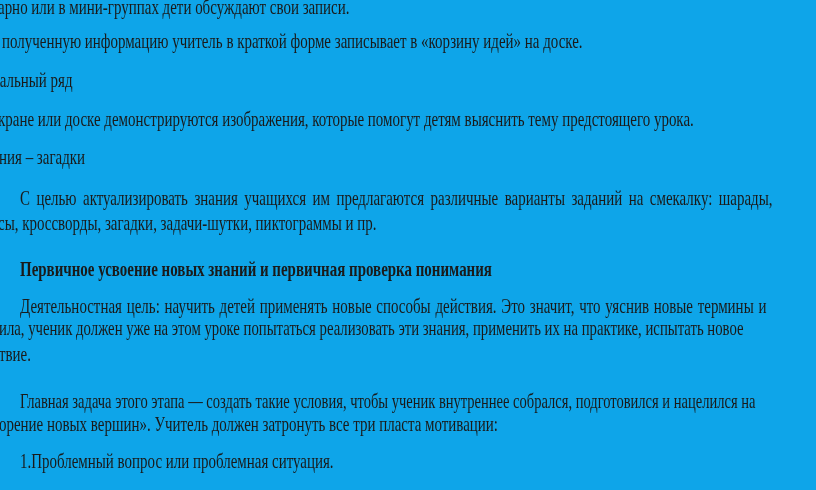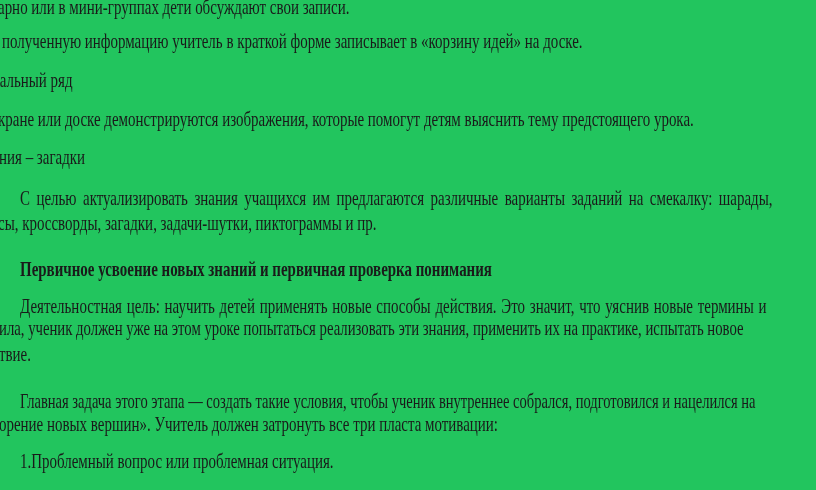--- a/index.html
+++ b/index.html
@@ -11,21 +11,21 @@
     width: 816px;
     height: 490px;
     overflow: hidden;
     position: relative;
   }
   .page {
     position: absolute;
     left: 0; top: 0;
     width: 816px;
     height: 490px;
-    background: #22c55e;
+    background: #0ea5e9;
     overflow: hidden;
     font-family: "Liberation Serif", "DejaVu Serif", serif;
     color: #1a1a1a;
   }
   .line {
     position: absolute;
     white-space: nowrap;
     font-size: 22px;
     line-height: 22px;
     transform: scaleX(0.68);

